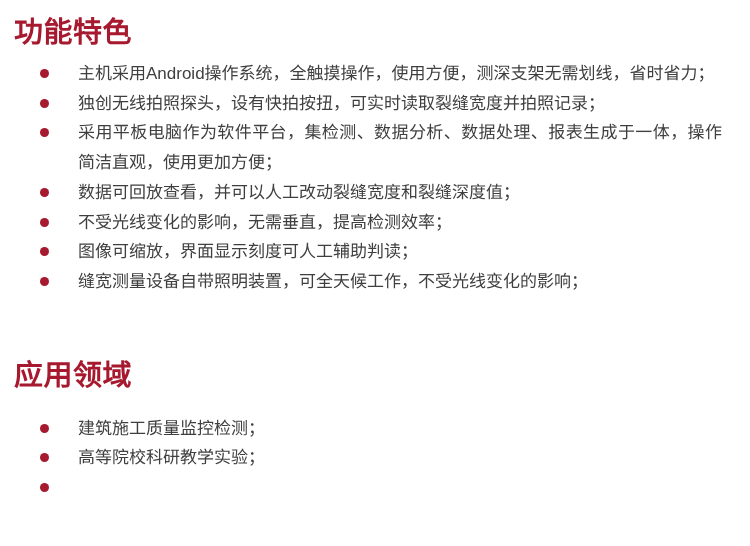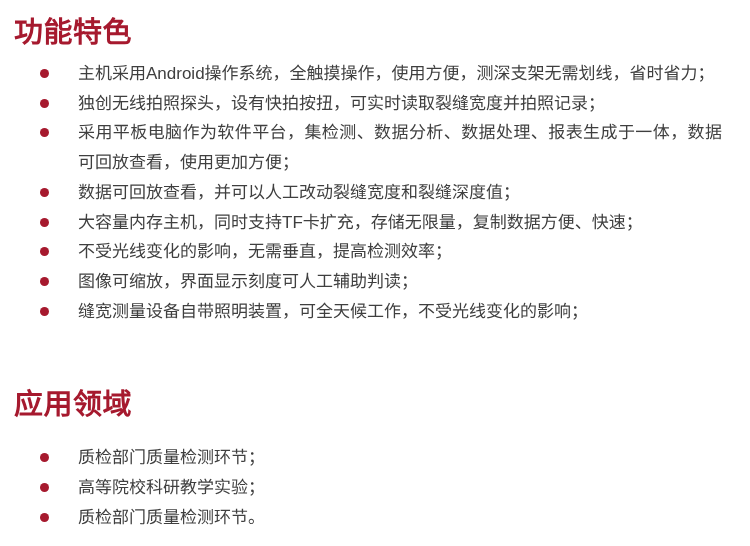--- a/index.html
+++ b/index.html
@@ -69,29 +69,25 @@
       <li>
         <span class="bullet"></span>
         <span>主机采用Android操作系统，全触摸操作，使用方便，测深支架无需划线，省时省力；</span>
       </li>
       <li>
         <span class="bullet"></span>
         <span>独创无线拍照探头，设有快拍按扭，可实时读取裂缝宽度并拍照记录；</span>
       </li>
       <li>
         <span class="bullet"></span>
-        <span>采用平板电脑作为软件平台，集检测、数据分析、数据处理、报表生成于一体，数据可回放查看，使用更加方便；</span>
+        <span>采用平板电脑作为软件平台，集检测、数据分析、数据处理、报表生成于一体，操作简洁直观，使用更加方便；</span>
       </li>
       <li>
         <span class="bullet"></span>
         <span>数据可回放查看，并可以人工改动裂缝宽度和裂缝深度值；</span>
-      </li>
-      <li>
-        <span class="bullet"></span>
-        <span>大容量内存主机，同时支持TF卡扩充，存储无限量，复制数据方便、快速；</span>
       </li>
       <li>
         <span class="bullet"></span>
         <span>不受光线变化的影响，无需垂直，提高检测效率；</span>
       </li>
       <li>
         <span class="bullet"></span>
         <span>图像可缩放，界面显示刻度可人工辅助判读；</span>
       </li>
       <li>
@@ -100,26 +96,25 @@
       </li>
     </ul>
   </section>
 
   <section>
     <h1 class="sec-title second">应用领域</h1>
 
     <ul class="bullet-list second">
       <li>
         <span class="bullet"></span>
-        <span>质检部门质量检测环节；</span>
+        <span>建筑施工质量监控检测；</span>
       </li>
       <li>
         <span class="bullet"></span>
         <span>高等院校科研教学实验；</span>
       </li>
       <li>
         <span class="bullet"></span>
-        <span>质检部门质量检测环节。</span>
       </li>
     </ul>
   </section>
 
 </div>
 
 </body></html>

